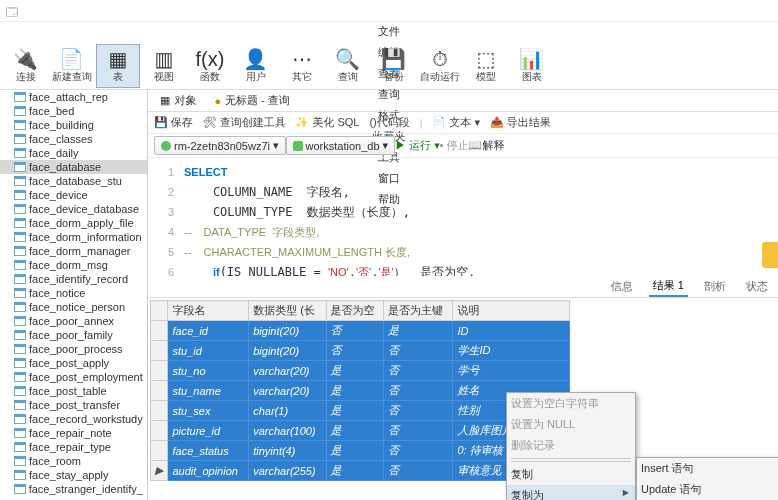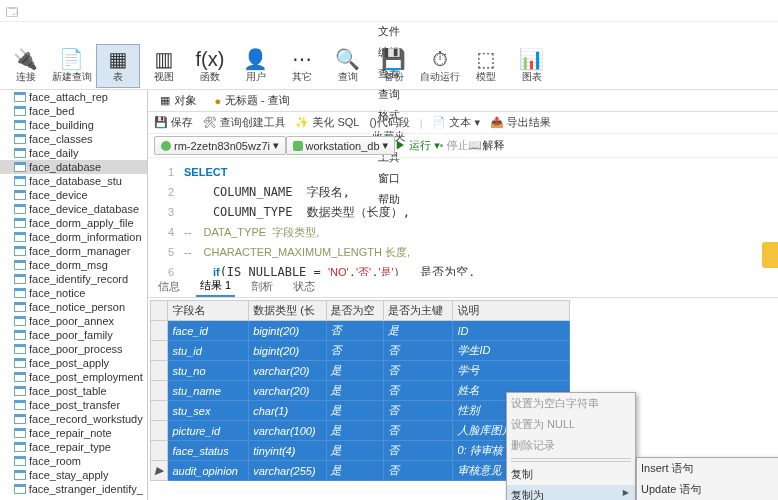--- a/index.html
+++ b/index.html
@@ -27,21 +27,21 @@
 .conn-btn { border:1px solid #bbb; background:linear-gradient(#fdfdfd,#f0f0f0); padding:2px 6px; display:flex; align-items:center; gap:3px; border-radius:2px; cursor:pointer; }
 .conn-btn .dot { width:10px; height:10px; border-radius:50%; background:#5fbf5f; display:inline-block; }
 .conn-btn .db { width:10px; height:10px; background:#5fbf5f; border-radius:2px; display:inline-block; }
 .runbtn { color:#1a7f1a; cursor:pointer; }
 .stopbtn { color:#999; }
 .editor { padding:4px 8px; font-family:Consolas,monospace; font-size:12px; line-height:20px; white-space:pre; overflow:hidden; height:118px; position:relative; }
 .editor .ln { color:#aaa; display:inline-block; width:18px; text-align:right; margin-right:10px; }
 .editor .kw { color:#0077cc; font-weight:bold; }
 .editor .cm { color:#8a9a5b; }
 .editor .st { color:#c82828; }
-.restabs { height:22px; display:flex; align-items:center; padding:0 6px; gap:12px; border-bottom:1px solid #ddd; }
+.restabs { height:22px; display:flex; align-items:center; padding:0 6px; gap:12px; border-bottom:1px solid #ddd;justify-content:flex-end; }
 .restabs span { padding:2px 4px; cursor:pointer; color:#666; }
 .restabs .act { color:#000; border-bottom:2px solid #3390d4; }
 .grid { margin:2px; }
 .grid table { border-collapse:collapse; width:420px; }
 .grid th { background:#f0f0f0; border:1px solid #ccc; padding:2px 4px; text-align:left; font-weight:normal; }
 .grid td { background:#2f7fd0; color:#fff; border:1px solid #4a8fd8; padding:2px 4px;font-style:italic; }
 .grid .rowhdr { background:#f0f0f0; border:1px solid #ccc; width:12px; }
 .ctxmenu { position:absolute; background:#f4f4f4; border:1px solid #aaa; box-shadow:2px 2px 5px rgba(0,0,0,.3); font-size:11px; z-index:10; }
 .ctxmenu .mi { padding:3px 30px 3px 4px; white-space:nowrap; cursor:default; position:relative; }
 .ctxmenu .mi.hov { background:#d8e6f2; }

